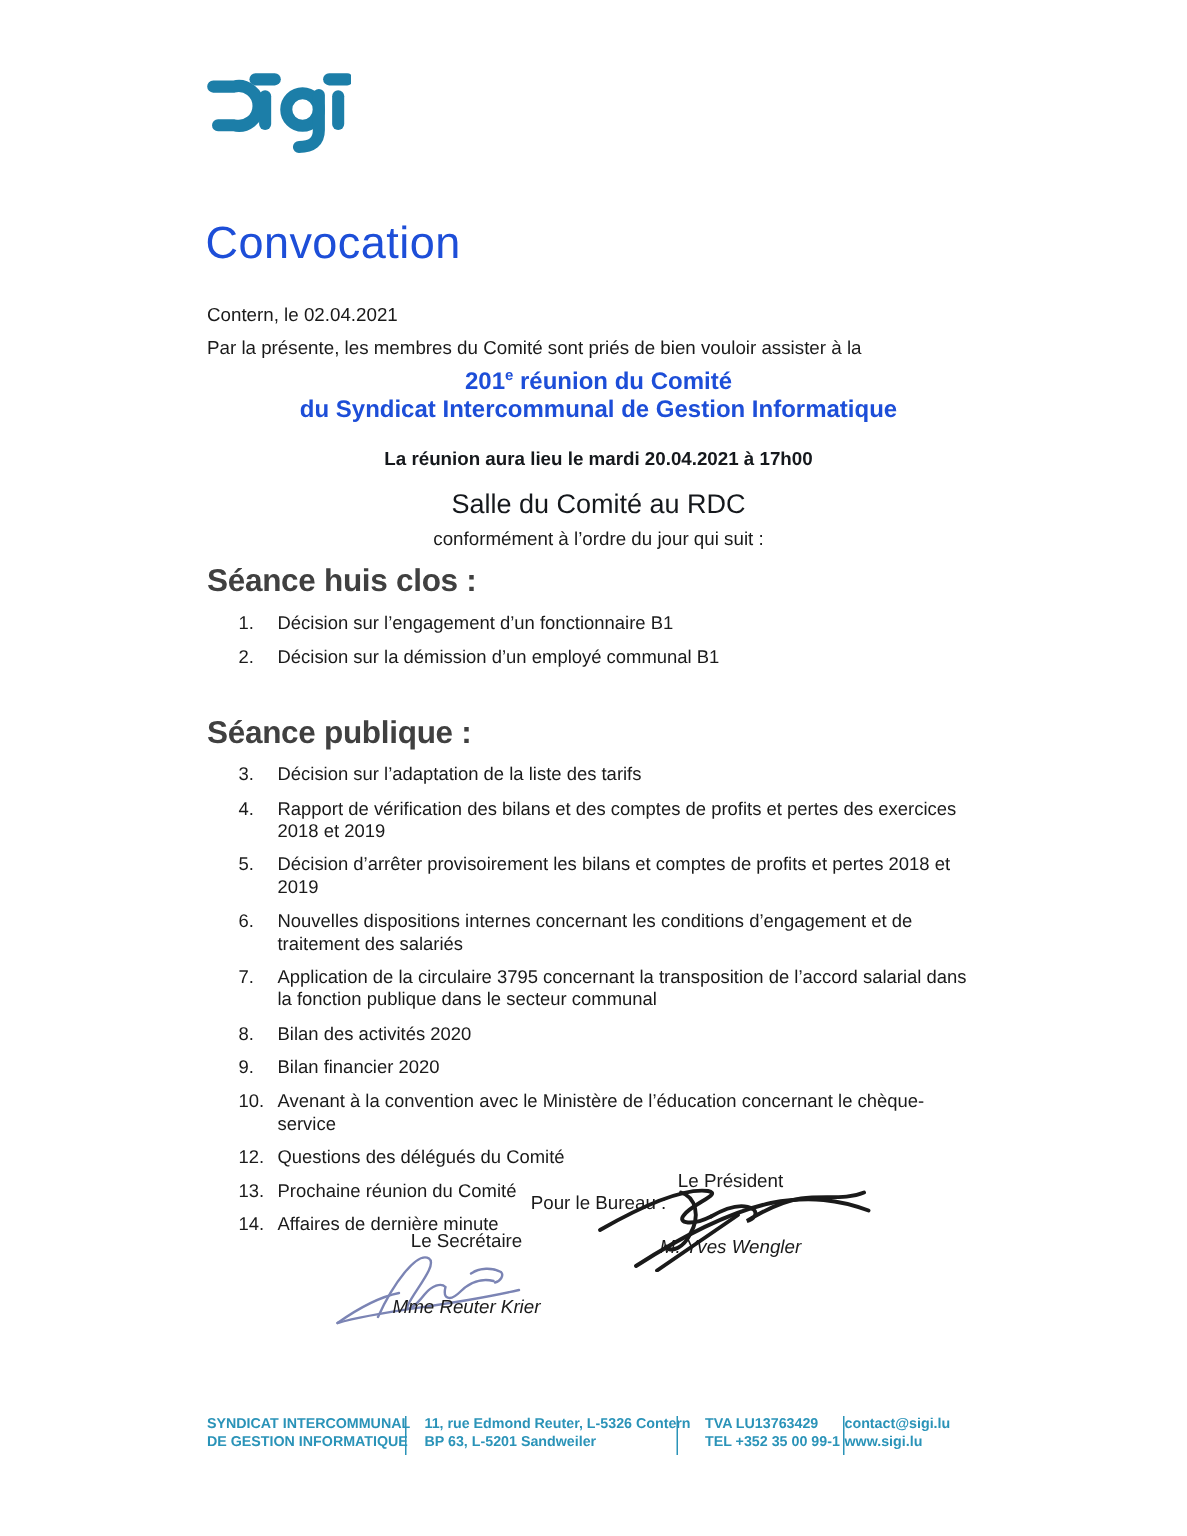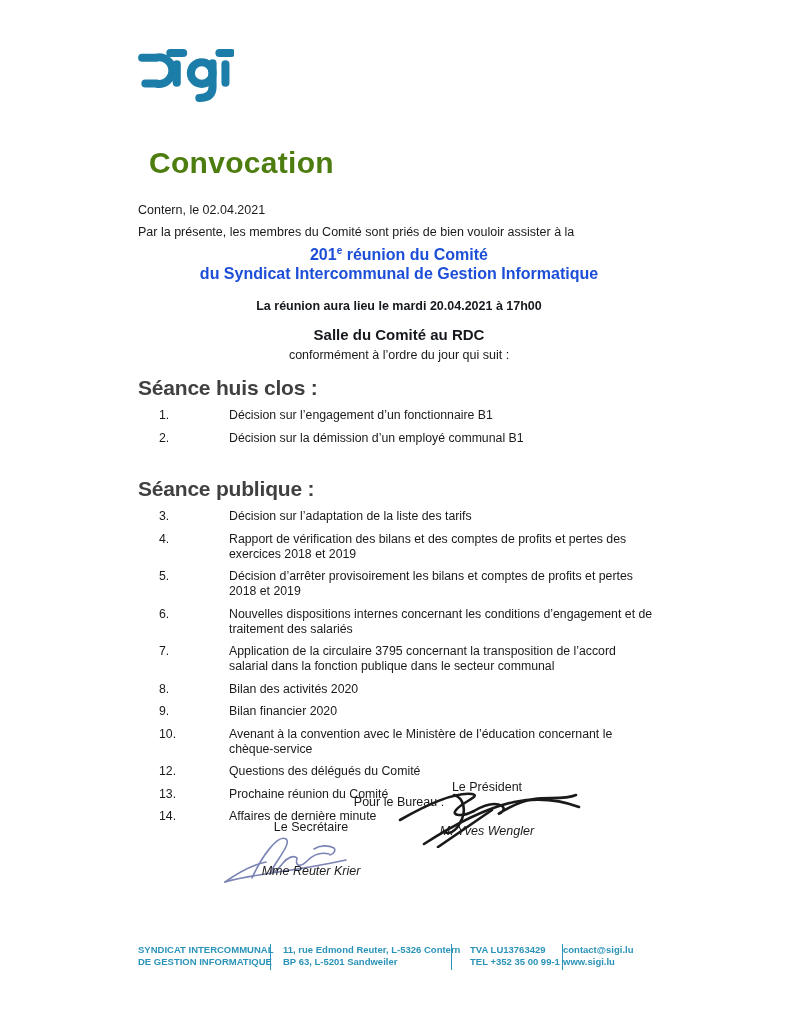--- a/index.html
+++ b/index.html
@@ -8,42 +8,42 @@
     position:relative; width:791px; height:1024px; background:#ffffff;
     font-family:"Liberation Sans", sans-serif; color:#1a1a1a; overflow:hidden;
   }
 
   
   .logo { position:absolute; left:134px; top:36px; }
 
   
   .doc-title {
     position:absolute; left:137px; top:146px;
-    font-size:30px; font-weight:bold; color:#4d7c0f; letter-spacing:0.3px;margin-left:12px;
+    font-size:30px; font-weight:normal; color:#1d4ed8; letter-spacing:0.3px;
   }
 
   .date-line { position:absolute; left:138px; top:203px; font-size:12.5px; }
   .intro-line { position:absolute; left:138px; top:225px; font-size:12.5px; }
 
   .center-block { position:absolute; left:138px; top:241px; width:522px; text-align:center; }
   .meeting-title { font-size:16px; font-weight:bold; line-height:19px; color:#1d4ed8; }
   .meeting-title sup { font-size:10px; }
   .meeting-when { margin-top:15px; font-size:12.5px; font-weight:bold; line-height:17px; color:#15181c; }
-  .meeting-room { margin-top:11px; font-size:15px; font-weight:bold; color:#15181c; }
+  .meeting-room { margin-top:11px; font-size:18px; font-weight:normal; color:#15181c; }
   .agenda-intro { margin-top:5px; font-size:12.5px; }
 
   .section { position:absolute; left:138px; width:524px; }
   .section-1 { top:376px; }
   .section-2 { top:477px; }
   .section-heading {
     font-size:21px; font-weight:bold; color:#404040; letter-spacing:-0.2px; margin-bottom:8px;
   }
   .agenda-row { display:flex; margin-bottom:7.5px; }
   .agenda-num { width:26px; margin-left:21px; font-size:12.3px; line-height:15px; flex:none; }
-  .agenda-text { flex:1; font-size:12.3px; line-height:15px; padding-right:8px;margin-left:44px; }
+  .agenda-text { flex:1; font-size:12.3px; line-height:15px; padding-right:8px; }
 
   .bureau-line { position:absolute; left:138px; top:795px; width:522px; text-align:center;
     font-size:12.5px; font-weight:normal; }
 
   .sig-col { position:absolute; width:150px; text-align:center; }
   .sig-secretary { left:236px; top:820px; }
   .sig-president { left:412px; top:780px; }
   .sig-role { font-size:12.5px; }
   .sig-name { position:absolute; top:44px; width:100%; font-size:12.5px; font-style:italic; }
   .sig-svg { position:absolute; pointer-events:none; }

